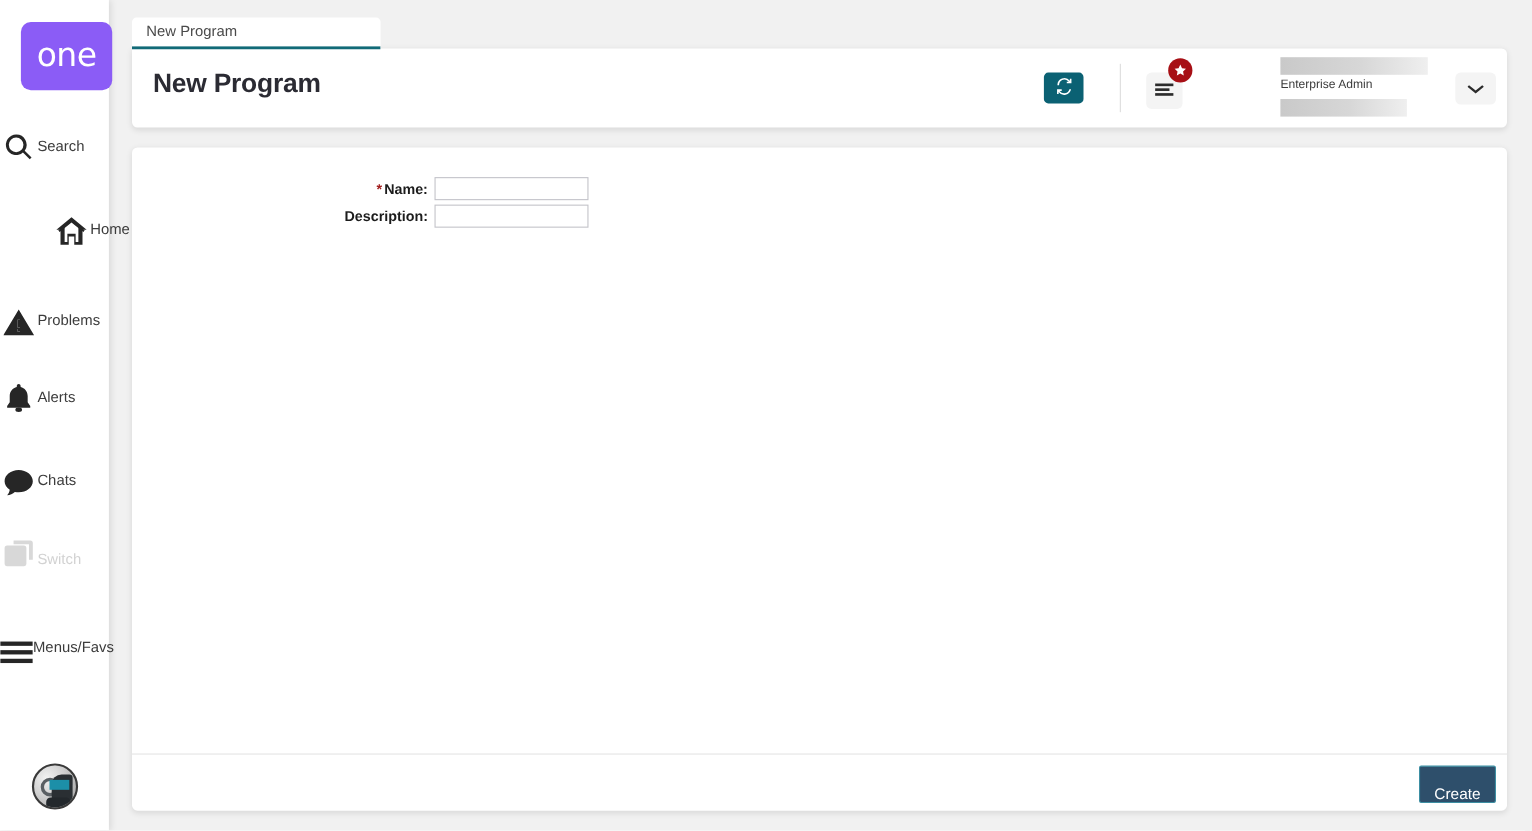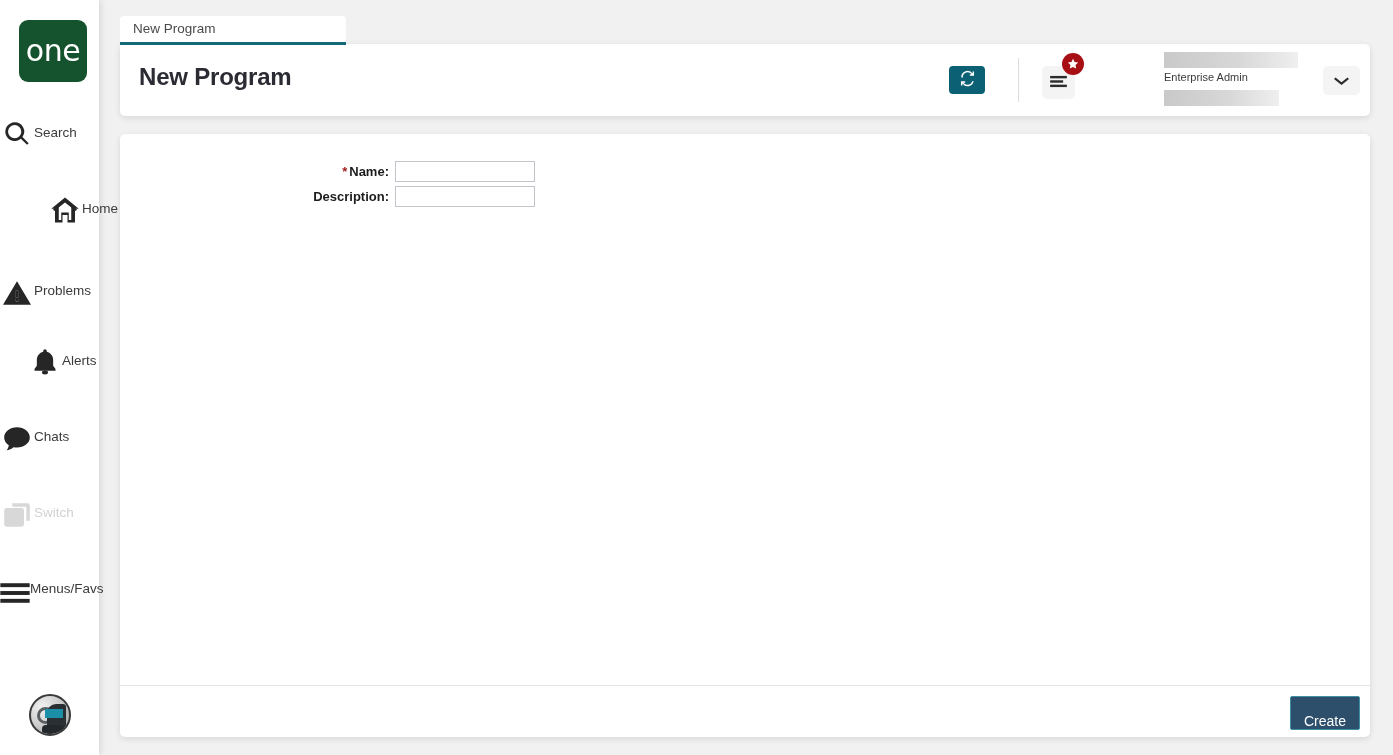--- a/index.html
+++ b/index.html
@@ -18,22 +18,22 @@
   
   #sidebar {
     position: absolute; left: 0; top: 0;
     width: 99px; height: 755px;
     background: #ffffff;
     box-shadow: 2px 0 6px rgba(0,0,0,0.10);
     z-index: 5;
   }
   #logo {
     position: absolute; left: 19px; top: 20px;
-    width: 68px; height: 62px;
-    background: #14532d;
+    width: 83px; height: 62px;
+    background: #8b5cf6;
     border-radius: 9px;
     display: flex; align-items: center; justify-content: center;
   }
   #logo .logo-text {
     color: #ffffff;
     font-size: 30px;
     line-height: 30px;
     font-weight: 400;
     letter-spacing: -0.5px;
     font-family: "DejaVu Sans", sans-serif;
@@ -276,40 +276,40 @@
     <div class="nav-item" style="top:256px;align-items:center;">
       <span class="nav-icon">
         <svg width="28" height="26" viewBox="0 0 24 22">
             <path d="M12 1L0 21h24L12 1zm0 5l7.5 13h-15L12 6zm-1 3v6h2V9h-2zm0 7.2v2h2v-2h-2z"></path>
             <path d="M12 3.5L1.8 20.2h20.4L12 3.5zm-1 5.5h2v6h-2V9zm0 7.2h2v2h-2v-2z"></path>
           </svg>
       </span>
       <span class="nav-label">Problems</span>
     </div>
 
-    <div class="nav-item" style="top:326px;margin-left:28px;">
+    <div class="nav-item" style="top:326px;">
       <span class="nav-icon">
         <svg width="26" height="28" viewBox="0 0 22 24">
             <path d="M11 1c-.8 0-1.5.7-1.5 1.5v.7C6.3 3.9 4 6.8 4 10.2v5L2 18v1.5h18V18l-2-2.8v-5c0-3.4-2.3-6.3-5.5-7V2.5C12.5 1.7 11.8 1 11 1z"></path>
             <ellipse cx="11" cy="21" rx="2.6" ry="1.7"></ellipse>
           </svg>
       </span>
       <span class="nav-label">Alerts</span>
     </div>
 
     <div class="nav-item" style="top:402px;">
       <span class="nav-icon">
         <svg width="28" height="26" viewBox="0 0 24 22">
             <path d="M12 1C5.9 1 1 4.9 1 9.7c0 2.7 1.6 5.1 4 6.7-.2 1.6-.9 3.1-2 4.3 2.3-.3 4.4-1.3 6-2.7 1 .2 2 .3 3 .3 6.1 0 11-3.9 11-8.6S18.1 1 12 1z"></path>
           </svg>
       </span>
       <span class="nav-label">Chats</span>
     </div>
 
-    <div class="nav-item disabled" style="top:478px;">
+    <div class="nav-item disabled" style="top:450px;align-items:flex-end;">
       <span class="nav-icon">
         <svg width="28" height="26" viewBox="0 0 24 22">
             <path d="M8 1h13a2 2 0 012 2v13h-3V4H8V1z"></path>
             <path d="M3 5h13a2 2 0 012 2v12a2 2 0 01-2 2H3a2 2 0 01-2-2V7a2 2 0 012-2zm1.5 5h10v2.2h-10V10z"></path>
           </svg>
       </span>
       <span class="nav-label">Switch</span>
     </div>
 
     <div class="nav-item" style="top:554px;">

